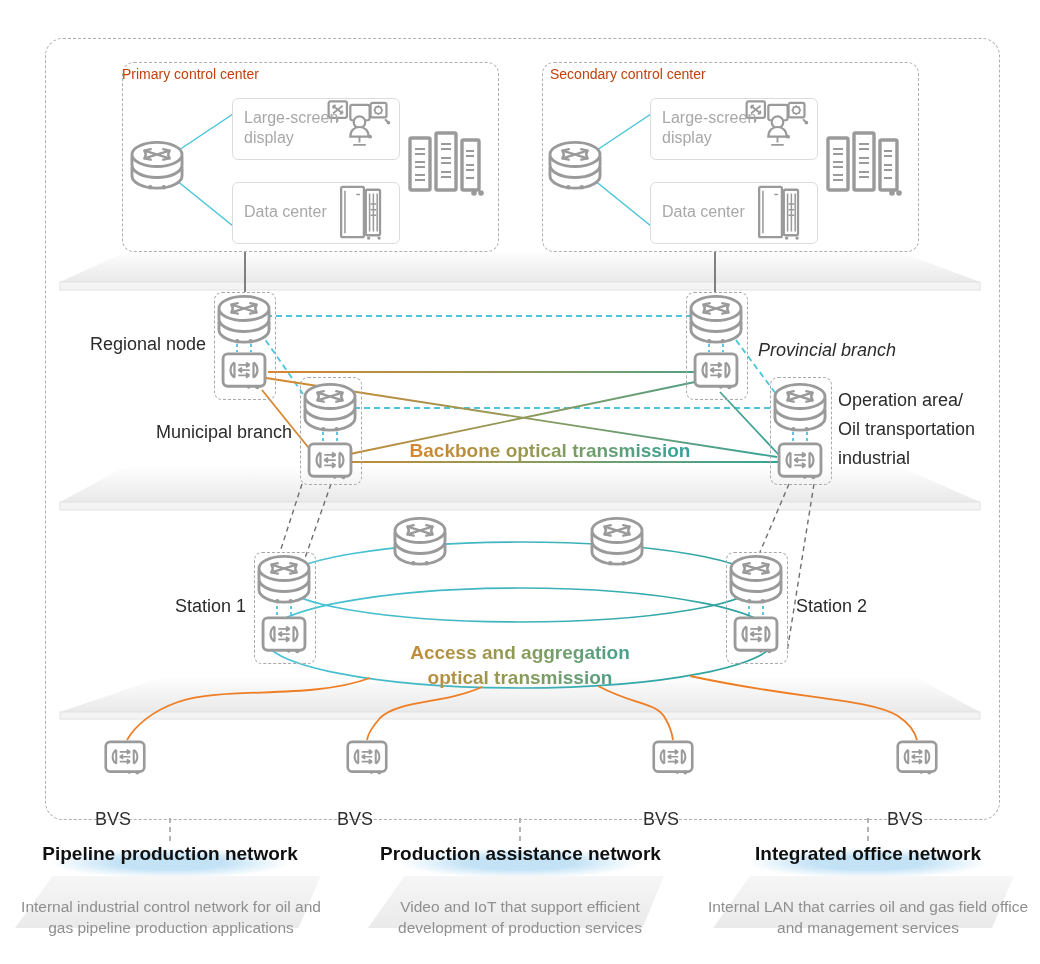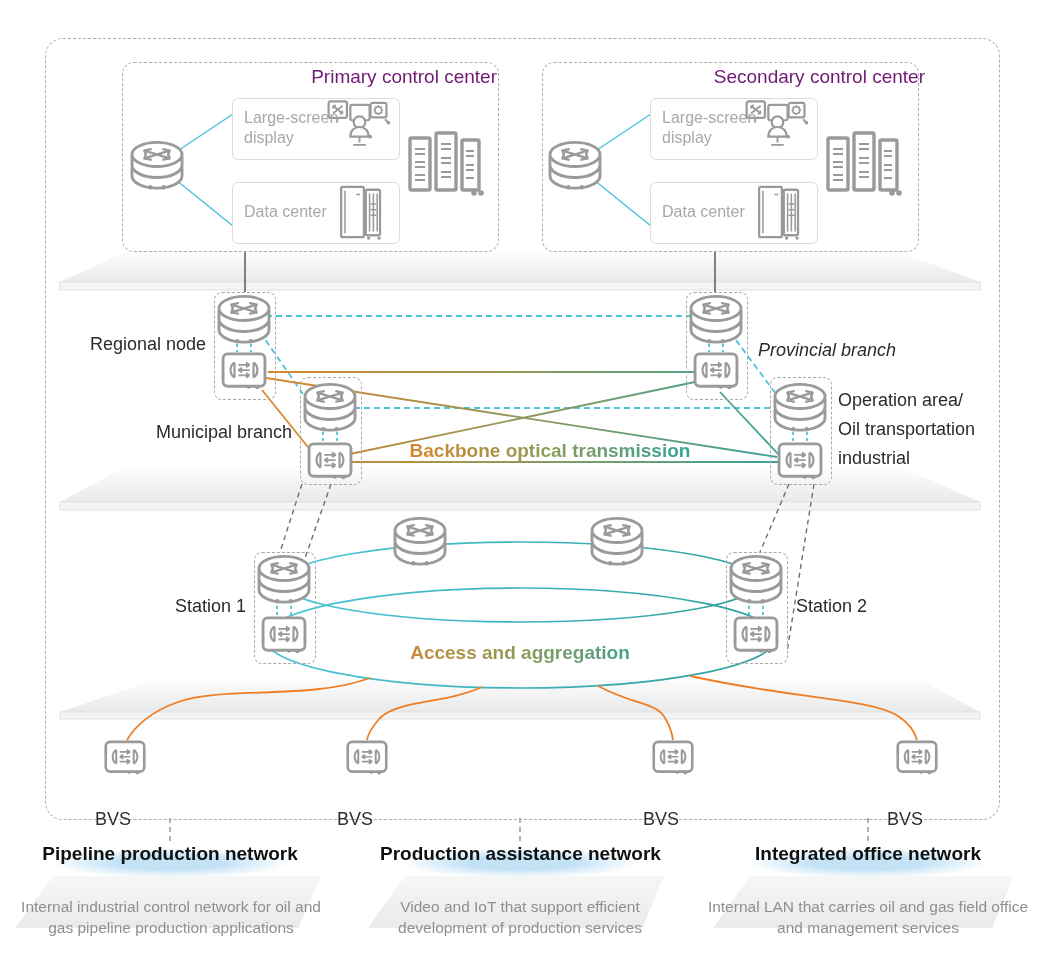--- a/index.html
+++ b/index.html
@@ -3,21 +3,21 @@
 <meta charset="utf-8">
 <style>
   html,body{margin:0;padding:0;background:#fff;}
   body{width:1040px;height:964px;position:relative;overflow:hidden;
        font-family:"Liberation Sans","DejaVu Sans",sans-serif;}
   #wires{position:absolute;left:0;top:0;z-index:0;}
   .dashed-box{position:absolute;border:1.5px dashed #aeaeae;border-radius:12px;z-index:1;}
   .node-box{position:absolute;border:1.5px dashed #a9a9a9;border-radius:8px;z-index:1;}
   .white-box{position:absolute;background:#fff;border:1px solid #dcdcdc;border-radius:6px;z-index:1;}
   .icon{position:absolute;z-index:2;}
-  .title{position:absolute;font-size:19px;color:#701a75;text-align:right;z-index:3;}
+  .title{position:absolute;font-size:14px;color:#c2410c;text-align:left;z-index:3;}
   .lbl{position:absolute;font-size:18px;color:#2b2b2b;z-index:3;white-space:nowrap;}
   .boxlbl{position:absolute;font-size:16px;color:#a8a8a8;line-height:20px;z-index:3;}
   .grad{background:linear-gradient(90deg,#d9852b 0%,#8f9a55 48%,#2ba3a0 100%);
         -webkit-background-clip:text;background-clip:text;color:transparent;
         font-weight:600;}
   .trans-lbl{position:absolute;font-size:19px;text-align:center;z-index:3;white-space:nowrap;}
   .bvslbl{position:absolute;font-size:18px;color:#2f2f2f;z-index:3;margin-top:27px;}
   .netttl{position:absolute;font-size:19px;font-weight:700;color:#101010;text-align:center;z-index:4;white-space:nowrap;}
   .netdesc{position:absolute;font-size:15.5px;color:#8f8f8f;text-align:center;line-height:21px;z-index:4;margin-top:16px;}
   .ell{position:absolute;border-radius:50%;z-index:3;
@@ -318,20 +318,21 @@
 
 <svg class="icon" style="left:391px;top:516px" width="58" height="52">
     <use href="#sym-router"></use>
   </svg>
 <svg class="icon" style="left:588px;top:516px" width="58" height="52">
     <use href="#sym-router"></use>
   </svg>
 
 <div class="trans-lbl grad" style="left:370px;top:640px;width:300px;line-height:25px;">
   <div>Access and aggregation</div>
+  <div>optical transmission</div>
 </div>
 
 <svg class="icon" style="left:104px;top:740px" width="42" height="37">
     <use href="#sym-otn"></use>
   </svg>
 <div class="bvslbl" style="left:95px;top:782px;width:60px;">BVS</div>
 <svg class="icon" style="left:346px;top:740px" width="42" height="37">
     <use href="#sym-otn"></use>
   </svg>
 <div class="bvslbl" style="left:337px;top:782px;width:60px;">BVS</div>

